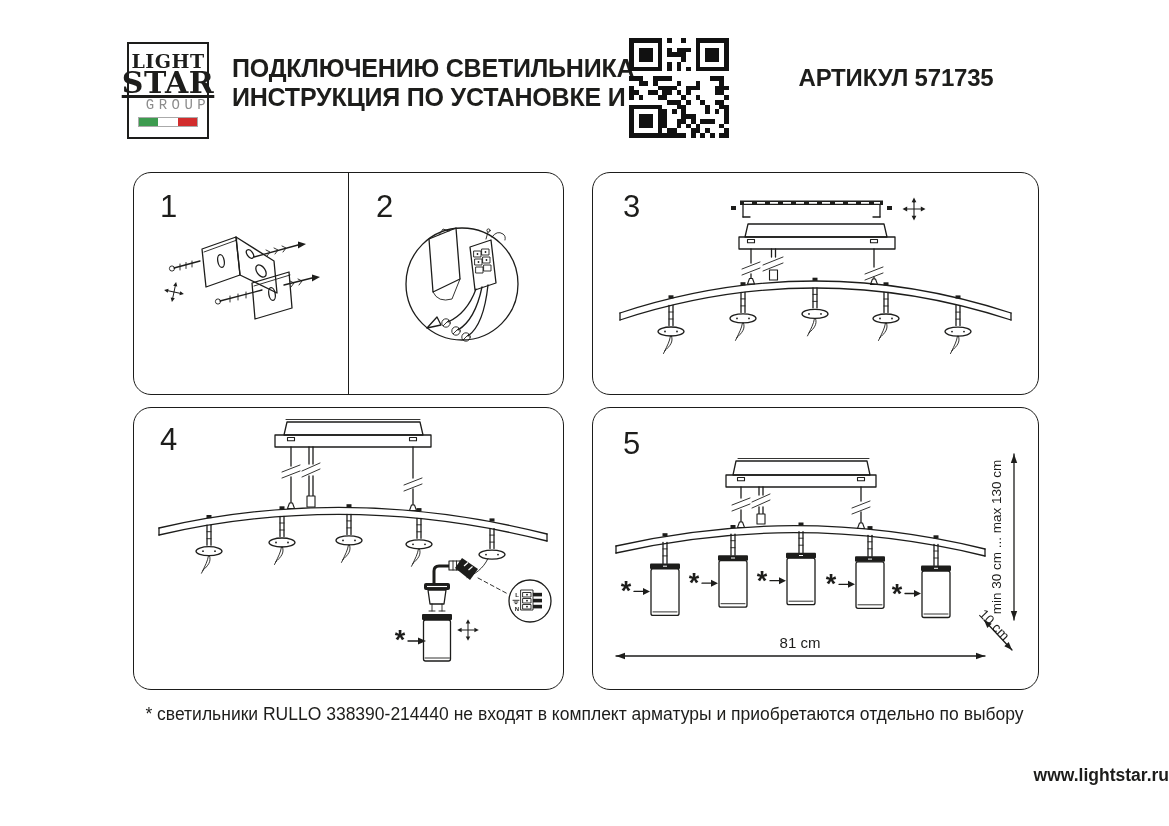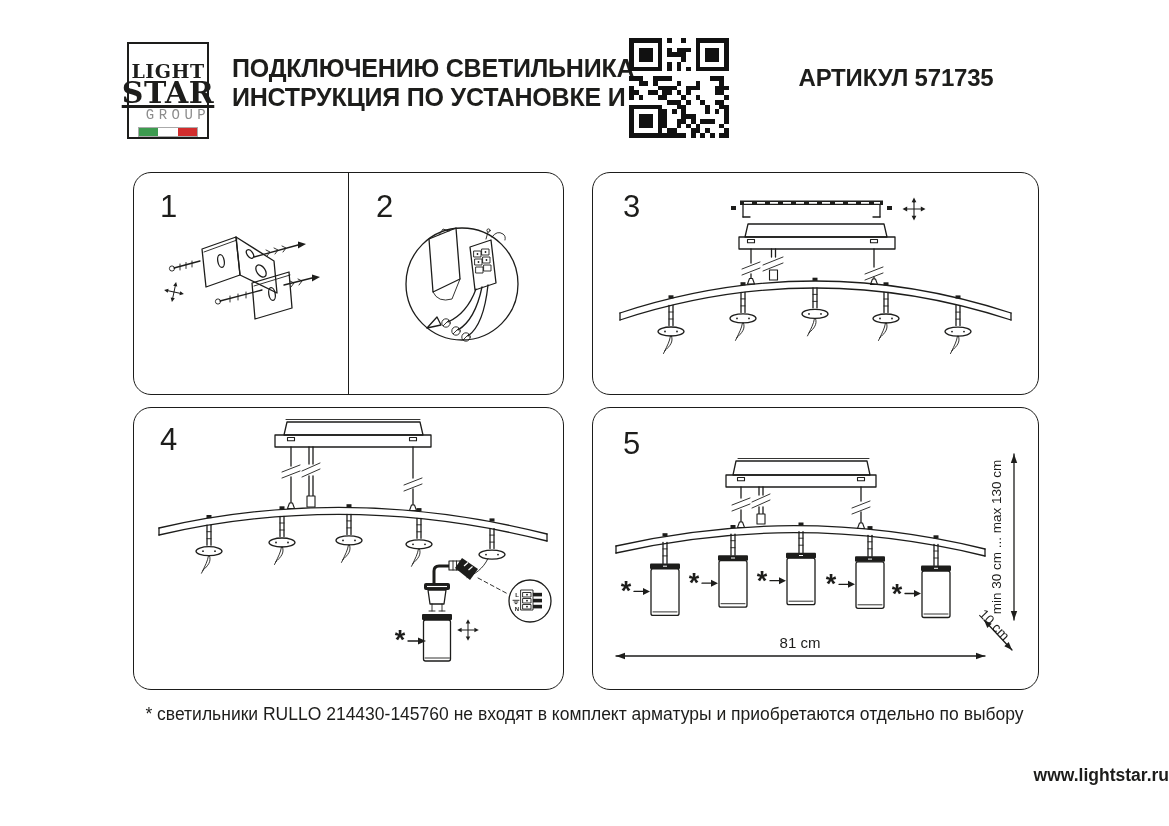--- a/index.html
+++ b/index.html
@@ -1,21 +1,21 @@
 <!DOCTYPE html>
 <html><head>
 <meta charset="utf-8">
 <style>
   html,body{margin:0;padding:0;background:#fff;}
   .page{position:relative;width:1169px;height:826px;background:#fff;overflow:hidden;
         font-family:"Liberation Sans",sans-serif;color:#1d1d1b;}
   
   .logo{position:absolute;left:127px;top:42px;width:78px;height:93px;border:2px solid #1d1d1b;
         display:flex;flex-direction:column;align-items:center;justify-content:flex-start;background:#fff;}
-  .logo-light{font-family:"DejaVu Serif","Liberation Serif",serif;font-weight:700;font-size:19px;line-height:21px;margin-top:17px;letter-spacing:.5px;}
+  .logo-light{font-family:"DejaVu Serif","Liberation Serif",serif;font-weight:700;font-size:19px;line-height:21px;margin-top:7px;letter-spacing:.5px;}
   .logo-star{font-family:"DejaVu Serif","Liberation Serif",serif;font-weight:700;font-size:30px;line-height:22px;letter-spacing:.5px;text-decoration:underline;}
   .logo-group{font-size:14px;letter-spacing:4.5px;color:#8c8c8c;margin-top:3px;margin-left:20px;font-family:Liberation Mono, monospace;}
   .logo-flag{width:58px;height:8px;border:1px solid #aaa;margin-top:4px;display:flex;}
   .logo-flag span{flex:1;height:100%;}
   .fg{background:#3d9b4f;} .fw{background:#ffffff;} .fr{background:#d22d2d;}
   .title{position:absolute;left:232px;top:54px;font-size:25px;font-weight:700;line-height:29px;letter-spacing:-.2px;}
   .qr{position:absolute;left:629px;top:38px;width:100px;height:100px;}
   .qr svg{width:100%;height:100%;shape-rendering:crispEdges;}
   .series-block{position:absolute;left:766px;top:60px;width:260px;text-align:center;}
   .series-line{font-size:19px;font-weight:700;letter-spacing:.2px;}
@@ -759,16 +759,16 @@
       </g>
       <g>
         <line class="s" x1="391" y1="212" x2="419" y2="242"></line>
         <polygon class="f" points="391,212 394.3,219.9 398.7,215.8"></polygon>
           <polygon class="f" points="419,242 411.3,238.2 415.7,234.1"></polygon>
         <text class="dims" x="398" y="220" text-anchor="middle" transform="rotate(46 398 220)">10 cm</text>
       </g>
     </svg>
   </div>
 
-  <div class="note">* светильники RULLO 214430-145760 не входят в комплект арматуры и приобретаются отдельно по выбору</div>
+  <div class="note">* светильники RULLO 338390-214440 не входят в комплект арматуры и приобретаются отдельно по выбору</div>
   <div class="website">www.lightstar.ru</div>
 
 </div>
 
 </body></html>

